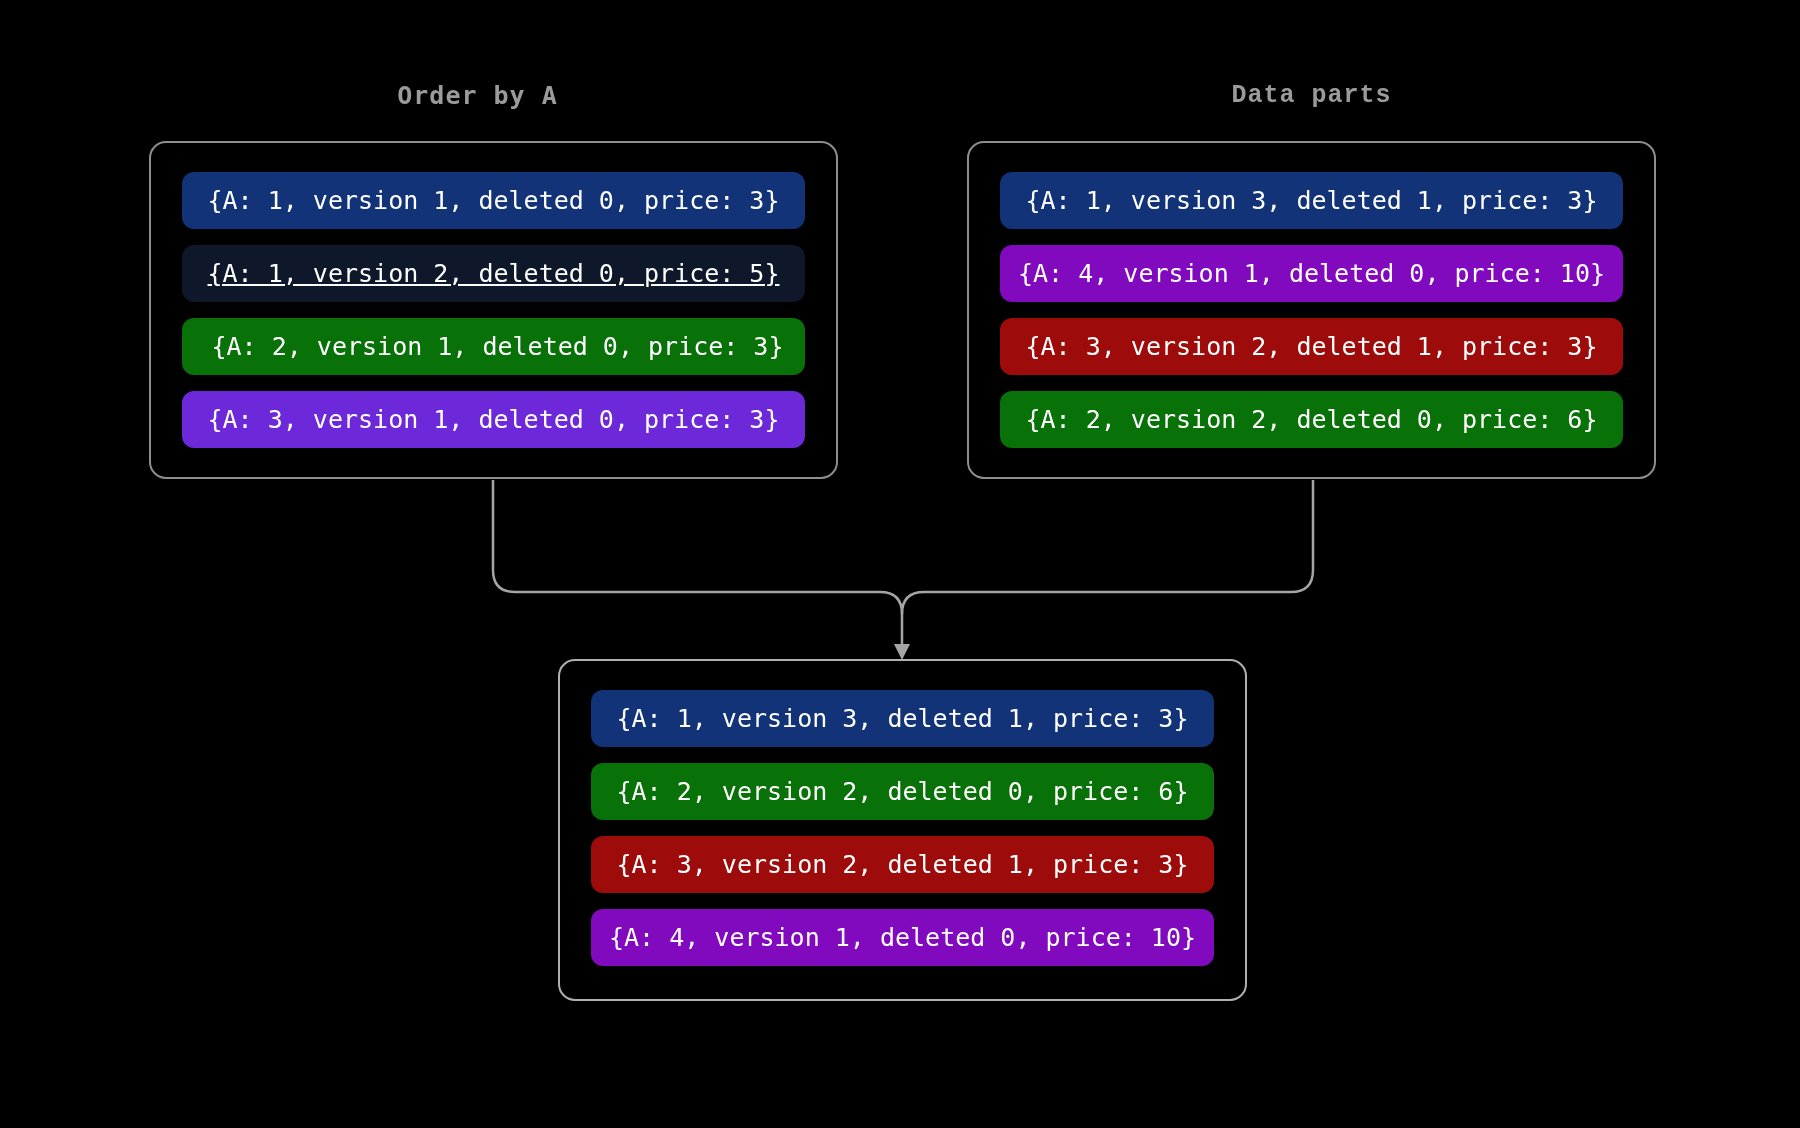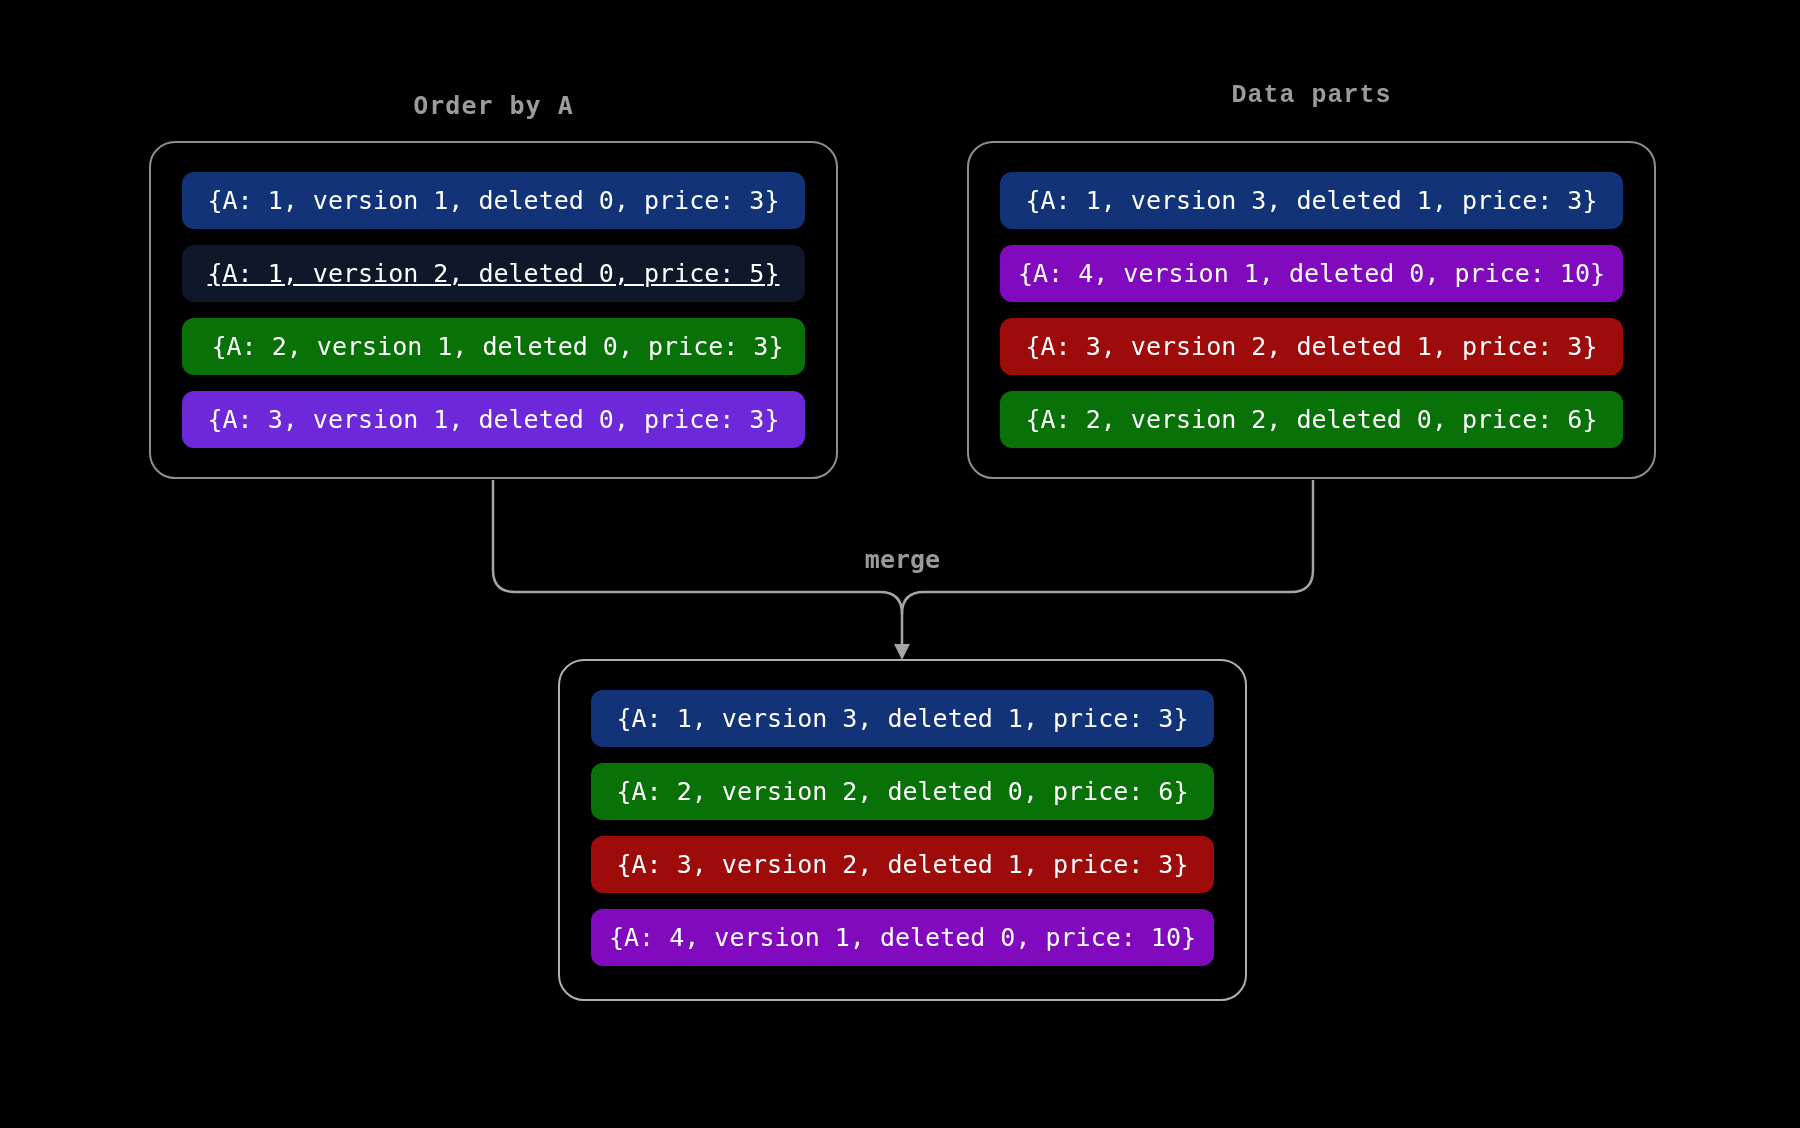--- a/index.html
+++ b/index.html
@@ -25,39 +25,39 @@
   }
   .panel-title {
     position: absolute;
     text-align: center;
     font-size: 25px;
     font-weight: bold;
     letter-spacing: 1px;
     color: #9b9b9b;
     line-height: 26px;
   }
-  .title-left  { left: 149px; top: 83px; width: 689px; margin-top: 10px; }
+  .title-left  { left: 133px; top: 83px; width: 689px; }
   .title-right { left: 967px; top: 83px; width: 689px; font-family: Liberation Mono, monospace; }
   .merge-label {
     position: absolute;
     left: 558px;
     top: 547px;
     width: 689px;
     text-align: center;
     font-size: 25px;
     font-weight: bold;
     color: #9b9b9b;
     line-height: 26px;
   }
   .box {
     position: absolute;
     box-sizing: border-box;
     width: 689px;
     border: 2px solid #8e8e8e;
-    border-radius: 26px;
+    border-radius: 17px;
     background: transparent;
   }
   .box-left   { left: 149px; top: 141px; height: 338px; }
   .box-right  { left: 967px; top: 141px; height: 338px; }
   .box-bottom { left: 558px; top: 659px; height: 342px; border-color: #b0b0b0; }
   .rows {
     position: absolute;
     left: 31px;
     top: 29px;
     right: 31px;
@@ -100,21 +100,20 @@
 
   <div class="box box-right">
     <div class="rows">
         <div class="part-row" style="background: rgb(18, 51, 119);">{A: 1, version 3, deleted 1, price: 3}</div>
         <div class="part-row" style="background: rgb(129, 9, 190);">{A: 4, version 1, deleted 0, price: 10}</div>
         <div class="part-row" style="background: rgb(158, 11, 11);">{A: 3, version 2, deleted 1, price: 3}</div>
         <div class="part-row" style="background: rgb(8, 113, 8);">{A: 2, version 2, deleted 0, price: 6}</div>
       </div>
   </div>
 
-  <div class="merge-label">merge</div>
 
   <div class="box box-bottom">
     <div class="rows">
         <div class="part-row" style="background: rgb(18, 51, 119);">{A: 1, version 3, deleted 1, price: 3}</div>
         <div class="part-row" style="background: rgb(8, 113, 8);">{A: 2, version 2, deleted 0, price: 6}</div>
         <div class="part-row" style="background: rgb(158, 11, 11);">{A: 3, version 2, deleted 1, price: 3}</div>
         <div class="part-row" style="background: rgb(129, 9, 190);">{A: 4, version 1, deleted 0, price: 10}</div>
       </div>
   </div>
 

